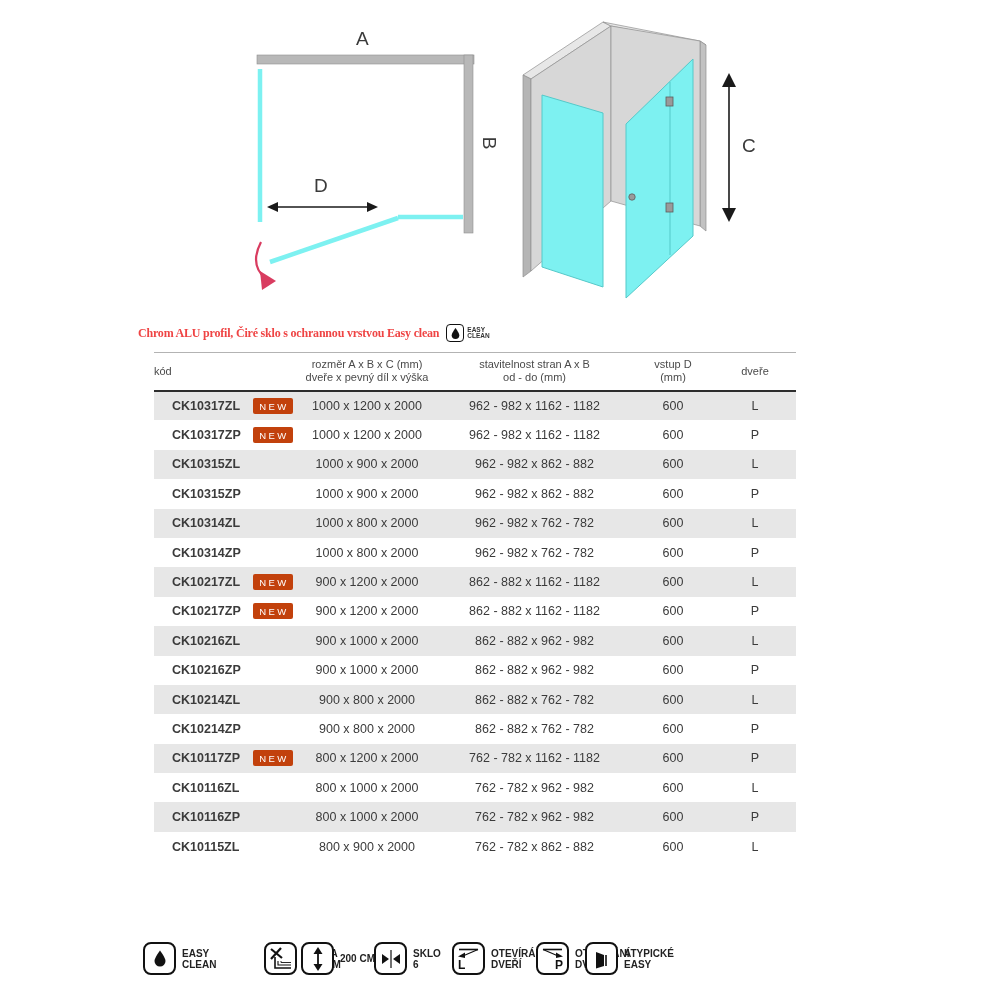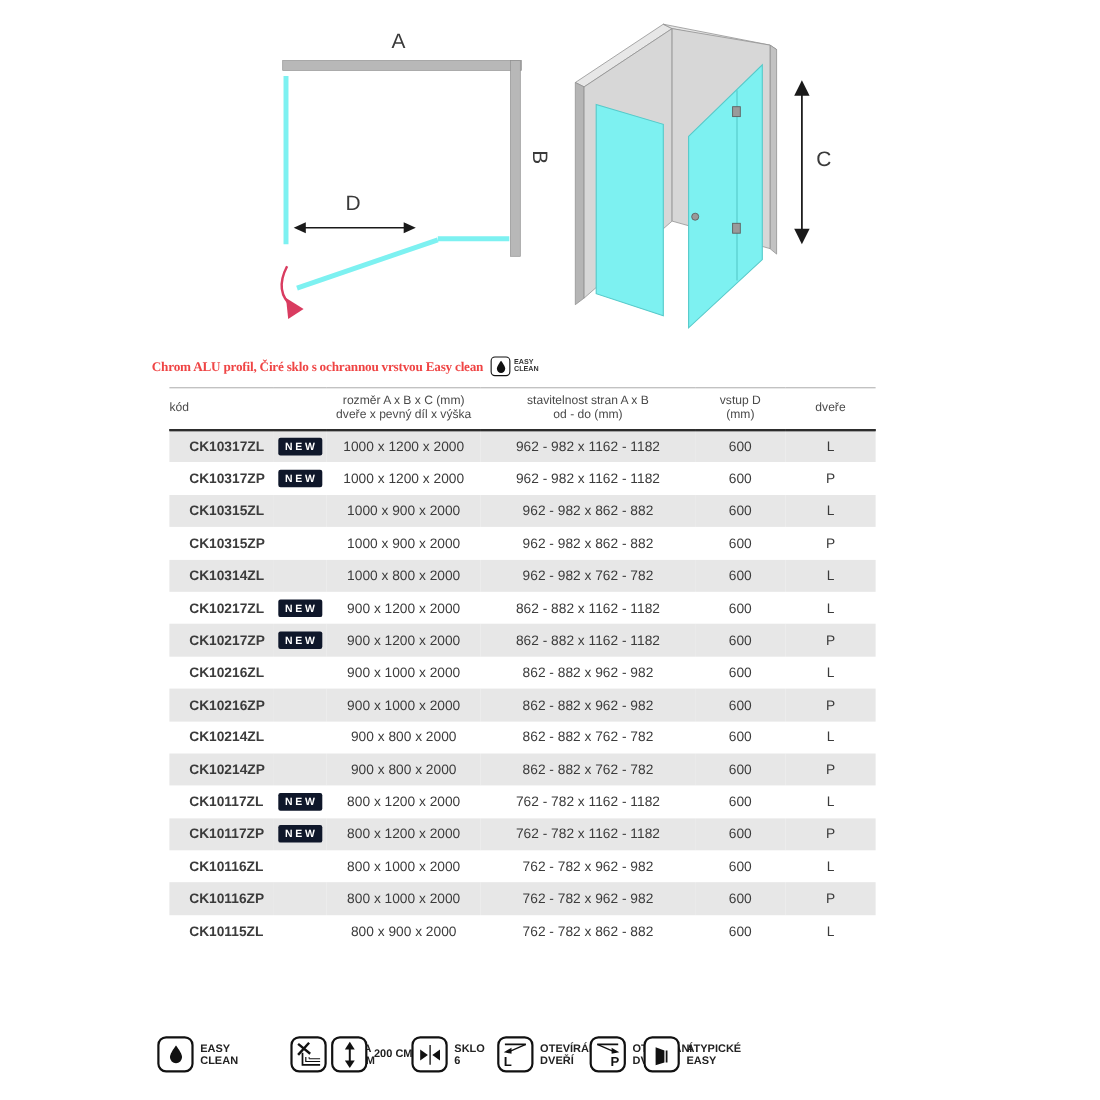--- a/index.html
+++ b/index.html
@@ -26,21 +26,21 @@
   .spec-table { position:absolute; left:134px; top:352px; width:642px;
                 border-collapse:collapse; table-layout:fixed;margin-left:20px; }
   .spec-table thead td { border-top:1px solid #b3b3b3; border-bottom:2px solid #2d2d2d;
                          font-size:11px; color:#4a4a4a; text-align:center;
                          padding:5px 0 6px; line-height:13px; }
   .spec-table thead td.left { text-align:left; vertical-align:middle; }
   .spec-table tbody td { height:29.4px; font-size:12.5px; color:#3b3b3b;
                          text-align:center; vertical-align:middle; }
   .spec-table tbody tr:nth-child(odd) { background:#e7e7e7; }
   .cell-code { text-align:left !important; font-weight:bold; color:#111; padding-left:18px; }
-  .new-chip { display:inline-block; background:#0f172a; color:#fff; font-weight:bold;
+  .new-chip { display:inline-block; background:#c2410c; color:#fff; font-weight:normal;
               font-size:9.5px; letter-spacing:2.5px; padding:3px 4px 2px 6px;
               border-radius:2px; }
 
   
   .legend { position:absolute; left:0; top:942px; width:1000px; height:50px; }
   .legend-item { position:absolute; top:0; display:flex; align-items:center; gap:6px; }
   .legend-box { position:relative; width:33px; height:33px; border:2px solid #111;
                 border-radius:8px; display:flex; align-items:center; justify-content:center;
                 background:#fff; flex:0 0 auto; }
   .legend-box .corner-letter { position:absolute; bottom:1px; font-size:12px;
@@ -179,20 +179,28 @@
     </tr>
         <tr>
       <td class="cell-code">CK10314ZL</td>
       <td></td>
       <td>1000 x 800 x 2000</td>
       <td>962 - 982 x 762 - 782</td>
       <td>600</td>
       <td>L</td>
     </tr>
         <tr>
+      <td class="cell-code">CK10314ZP</td>
+      <td></td>
+      <td>1000 x 800 x 2000</td>
+      <td>962 - 982 x 762 - 782</td>
+      <td>600</td>
+      <td>P</td>
+    </tr>
+        <tr>
       <td class="cell-code">CK10217ZL</td>
       <td><span class="new-chip">NEW</span></td>
       <td>900 x 1200 x 2000</td>
       <td>862 - 882 x 1162 - 1182</td>
       <td>600</td>
       <td>L</td>
     </tr>
         <tr>
       <td class="cell-code">CK10217ZP</td>
       <td><span class="new-chip">NEW</span></td>
@@ -225,28 +233,20 @@
       <td>600</td>
       <td>L</td>
     </tr>
         <tr>
       <td class="cell-code">CK10214ZP</td>
       <td></td>
       <td>900 x 800 x 2000</td>
       <td>862 - 882 x 762 - 782</td>
       <td>600</td>
       <td>P</td>
-    </tr>
-        <tr>
-      <td class="cell-code">CK10117ZL</td>
-      <td><span class="new-chip">NEW</span></td>
-      <td>800 x 1200 x 2000</td>
-      <td>762 - 782 x 1162 - 1182</td>
-      <td>600</td>
-      <td>L</td>
     </tr>
         <tr>
       <td class="cell-code">CK10117ZP</td>
       <td><span class="new-chip">NEW</span></td>
       <td>800 x 1200 x 2000</td>
       <td>762 - 782 x 1162 - 1182</td>
       <td>600</td>
       <td>P</td>
     </tr>
         <tr>

